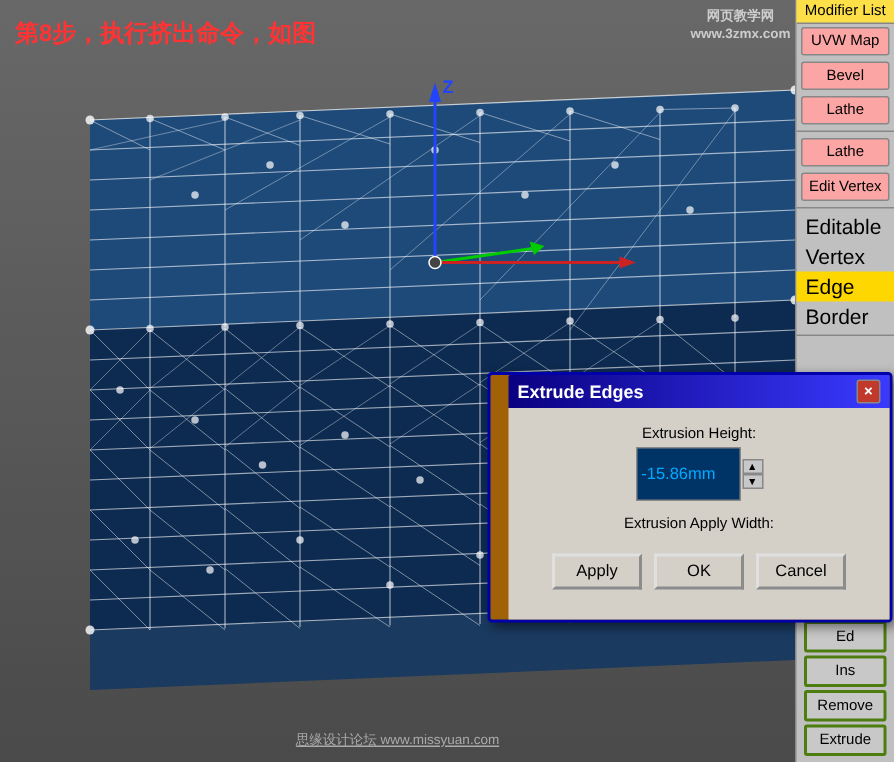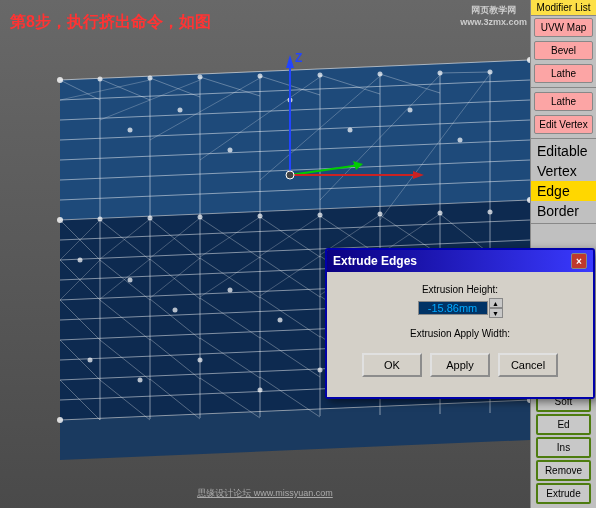--- a/index.html
+++ b/index.html
@@ -129,20 +129,21 @@
     #extrude-dialog {
       position: absolute;
       top: 248px;
       left: 325px;
       width: 270px;
       background: #a16207;
       border: 2px solid #0000aa;
       border-radius: 3px;
       pointer-events: all;
       box-shadow: 3px 3px 8px rgba(0,0,0,0.5);
+      padding-left: 12px;
     }
 
     #extrude-dialog .title-bar {
       background: linear-gradient(to right, #0a0080, #3a3aff);
       color: white;
       padding: 3px 6px;
       font-size: 12px;
       font-weight: bold;
       display: flex;
       align-items: center;
@@ -183,26 +184,26 @@
     }
 
     .dialog-input-row {
       display: flex;
       align-items: center;
       justify-content: center;
     }
 
     .dialog-input {
       width: 70px;
-      height: 14px;
+      height: 36px;
       background: #003366;
       color: #00aaff;
       border: 1px solid #888;
       font-size: 11px;
-      text-align: center;
+      text-align: left;
       padding: 1px 3px;
     }
 
     .dialog-input-normal {
       background: white;
       color: #000;
     }
 
     .spin-btns {
       display: flex;
@@ -515,18 +516,18 @@
           <div class="spin-btn">▼</div>
         </div>
       </div>
     </div>
 
     <div class="dialog-field">
       <label>Extrusion Apply Width:</label>
     </div>
 
     <div class="dialog-buttons">
+      <button class="dialog-action-btn">Apply</button>
       <button class="dialog-action-btn">OK</button>
-      <button class="dialog-action-btn">Apply</button>
       <button class="dialog-action-btn">Cancel</button>
     </div>
   </div>
 </div>
 
 </body></html>

